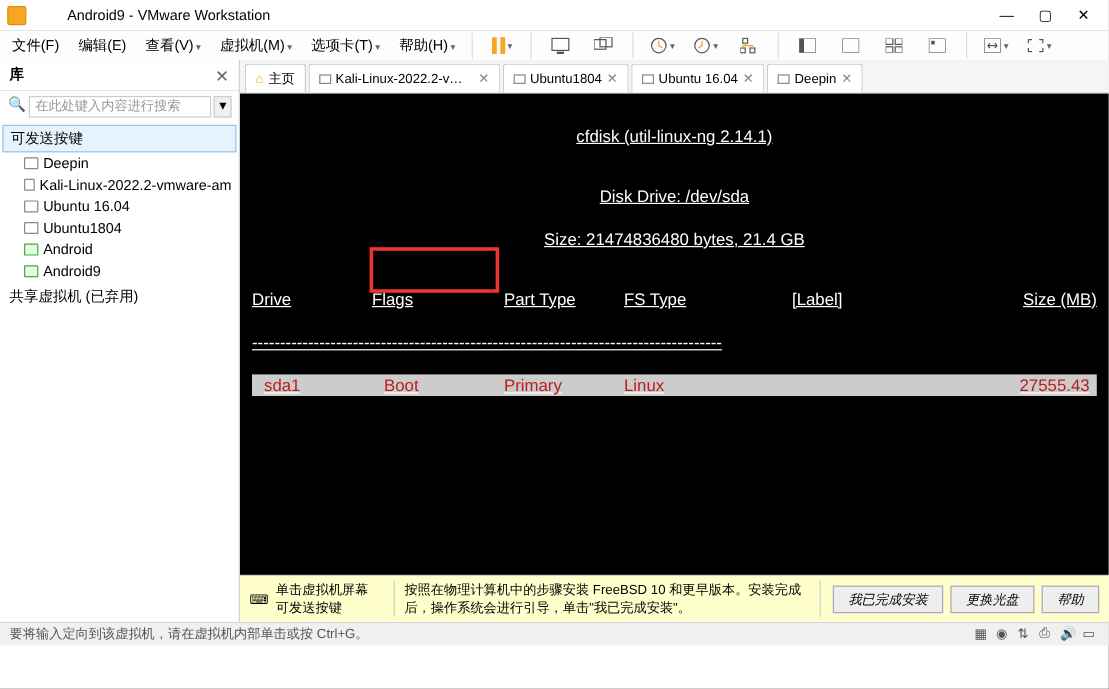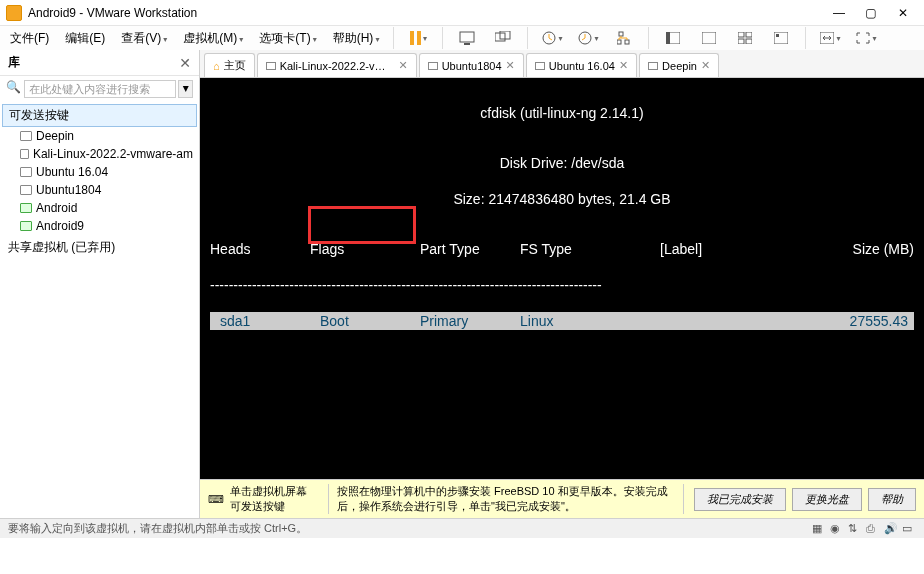--- a/index.html
+++ b/index.html
@@ -1,19 +1,19 @@
 <!DOCTYPE html>
 <html><head>
 <meta charset="utf-8">
 <style>
 * { box-sizing: border-box; margin: 0; padding: 0; font-family: "Microsoft YaHei", Arial, sans-serif; }
 body { background: #fff; width: 924px; height: 574px; overflow: hidden; font-size: 12px; }
 
 
-.title-bar { height: 26px; background: #fff; display: flex; align-items: center; padding: 0 6px; border-bottom: 1px solid #e5e5e5; }
+.title-bar { height: 26px; background: #fff; display: flex; align-items: center; padding: 0 6px; border-bottom: 1px solid #e5e5e5; gap: 28px; }
 .title-bar .logo { width: 16px; height: 16px; background: #f5a623; border: 1px solid #e08e00; margin-right: 6px; border-radius: 2px; }
 .title-bar .title { flex: 1; color: #000; }
 .win-btns { display: flex; gap: 2px; }
 .win-btn { width: 30px; height: 20px; display: flex; align-items: center; justify-content: center; cursor: pointer; }
 
 
 .menu-bar { height: 24px; display: flex; align-items: center; padding: 0 4px; gap: 4px; background: #fdfdfd; }
 .menu-item { padding: 2px 6px; cursor: pointer; }
 .tb-btn { width: 32px; height: 28px; display: flex; align-items: center; justify-content: center; cursor: pointer; position: relative; }
 .tb-sep { width: 1px; height: 22px; background: #ddd; margin: 0 4px; }
@@ -43,26 +43,26 @@
 
 .content { flex: 1; display: flex; flex-direction: column; background: #fff; }
 .tabs { height: 28px; display: flex; align-items: flex-end; padding: 0 4px; gap: 2px; background: #f5f5f5; border-bottom: 1px solid #d0d0d0; }
 .tab { height: 24px; padding: 0 8px; display: flex; align-items: center; gap: 4px; background: #fff; border: 1px solid #ccc; border-bottom: none; border-radius: 3px 3px 0 0; max-width: 160px; cursor: pointer; font-size: 11px; }
 .tab .home-icon { color: #f5a623; }
 .tab .vm-mini { width: 10px; height: 8px; border: 1px solid #888; }
 .tab-label { overflow: hidden; text-overflow: ellipsis; white-space: nowrap; flex: 1; }
 .tab .x { color: #888; font-size: 11px; }
 
 
-.terminal { flex: 1; background: #000; color: #fff; font-family: "Courier New", monospace; font-size: 14px; padding: 8px 10px 4px 10px; white-space: pre; line-height: 18px; position: relative; overflow: hidden; }
+.terminal { flex: 1; background: #000; color: #fff; font-family: "Courier New", monospace; font-size: 14px; padding: 8px 10px 4px 10px; white-space: pre; line-height: 18px; position: relative; overflow: hidden; text-decoration: underline; }
 .term-center { text-align: center; }
 .term-headers { display: flex; margin-top: 14px; }
 .th { text-align: left; }
 .hr-row { color: #fff; }
-.sel-row { background: #ccc; color: #0c4a6e; display: flex; position: relative; }
+.sel-row { background: #ccc; color: #b91c1c; display: flex; position: relative; }
 .red-box { position: absolute; border: 3px solid #ee3333; }
 .hint-bar { background: #ffffcc; color: #000; border-top: 1px solid #ccc; display: flex; align-items: center; padding: 4px 8px; gap: 10px; font-size: 11px; }
 .hint-msg { flex: 0 0 110px; display:flex; align-items:center; gap:6px;}
 .hint-text { flex: 1; border-left:1px solid #ccc; padding-left:8px; border-right:1px solid #ccc; padding-right:8px;}
 .hint-btns { display:flex; gap:6px; }
 .hint-btn { background:#eee; border:1px solid #aaa; padding:3px 12px; cursor:pointer;font-style:italic; }
 
 
 .status-bar { height: 20px; background: #f0f0f0; border-top: 1px solid #d0d0d0; display: flex; align-items: center; padding: 0 8px; font-size: 11px; color: #555; }
 .status-bar .right { margin-left: auto; display:flex; gap:4px; }
@@ -241,21 +241,21 @@
           <span class="vm-mini"></span>
           <span class="tab-label">Deepin</span>
           <span class="x">✕</span>
         </div>
     </div>
 
     <div class="terminal">
 <div class="term-center">cfdisk (util-linux-ng 2.14.1)</div>
 <div class="term-center" style="margin-top:14px">Disk Drive: /dev/sda</div>
 <div class="term-center">Size: 21474836480 bytes, 21.4 GB</div>
-<div class="term-headers"><span class="th" style="width:100px">Heads</span><span class="th" style="width:110px">Flags</span><span class="th" style="width:100px">Part Type</span><span class="th" style="width:140px">FS Type</span><span class="th" style="width:130px">[Label]</span><span class="th" style="flex:1;text-align:right">Size (MB)</span></div>
+<div class="term-headers"><span class="th" style="width:100px">Drive</span><span class="th" style="width:110px">Flags</span><span class="th" style="width:100px">Part Type</span><span class="th" style="width:140px">FS Type</span><span class="th" style="width:130px">[Label]</span><span class="th" style="flex:1;text-align:right">Size (MB)</span></div>
 <div class="hr-row">------------------------------------------------------------------------------------</div>
 <div class="sel-row"><span style="width:100px;padding-left:10px">sda1</span><span style="width:110px;padding-left:10px">Boot</span><span style="width:100px">Primary</span><span style="width:140px">Linux</span><span style="width:130px"></span><span style="flex:1;text-align:right;padding-right:6px">27555.43</span></div>
 <div class="red-box" style="left:108px; top:128px; width:108px; height:38px;"></div>
 <div style="height:180px"></div>
 
 
 
     </div>
 
     <div class="hint-bar">

